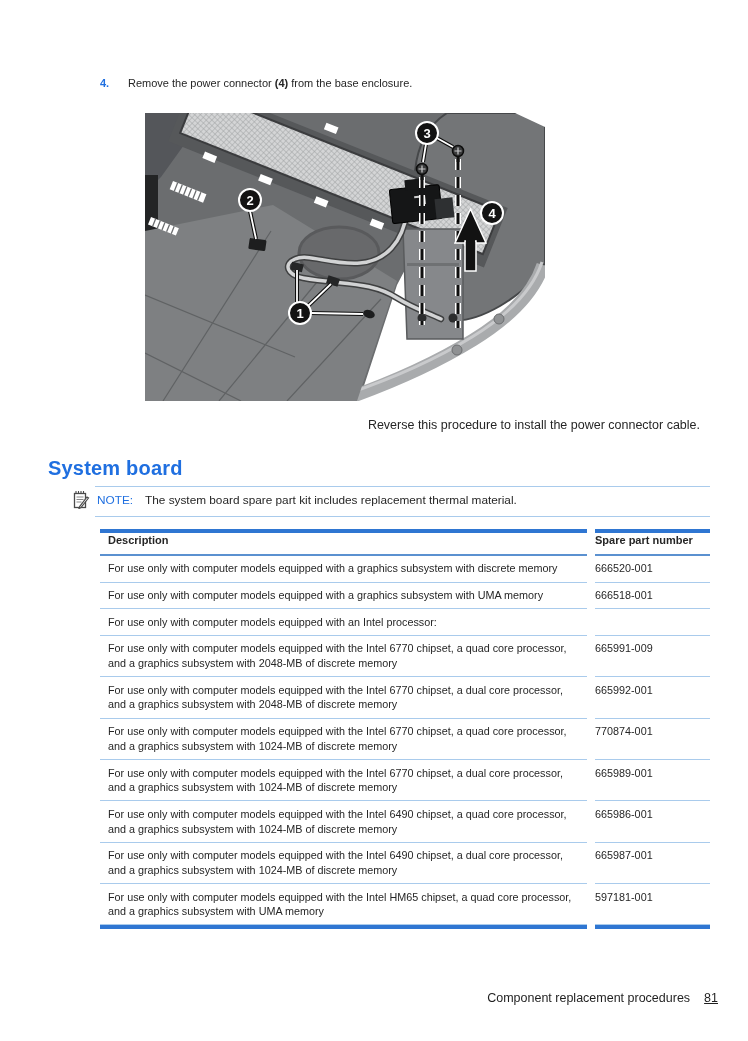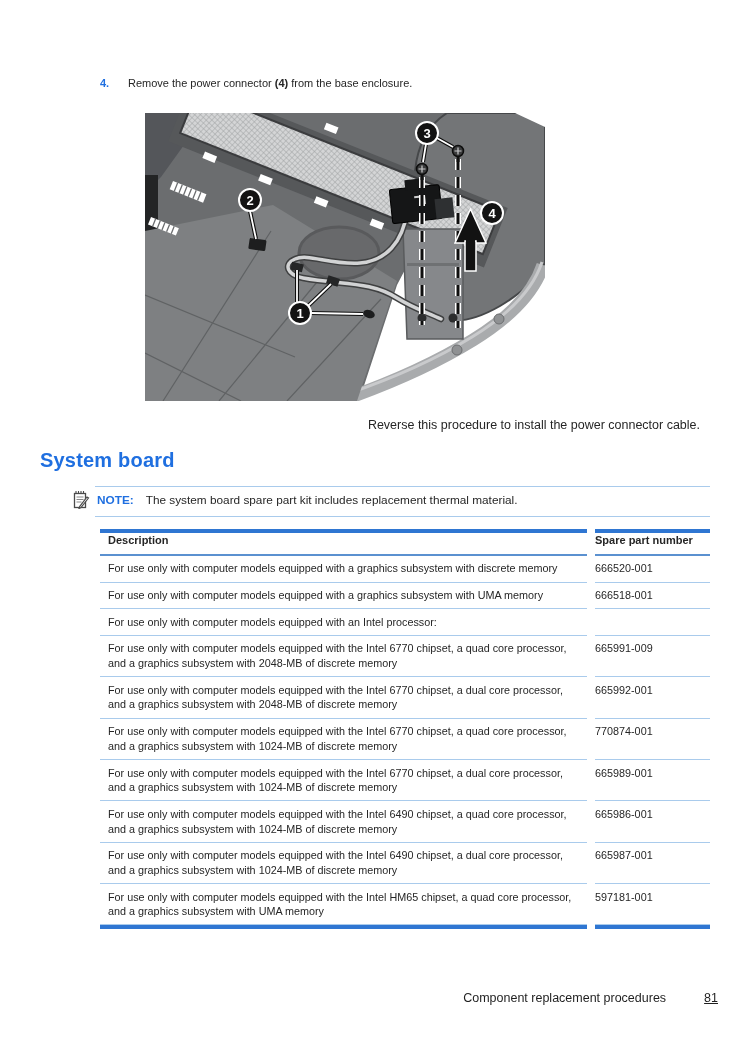--- a/index.html
+++ b/index.html
@@ -15,42 +15,42 @@
   .step{left:100px;top:76px;width:600px;font-size:11px;line-height:1.3;}
   .step-num{display:inline-block;width:28px;color:#1f6fe0;font-weight:bold;}
 
   
   .figure{left:145px;top:113px;width:400px;height:288px;}
 
   
   .reverse{left:100px;top:418px;width:600px;font-size:12.5px;text-align:right;}
 
   
-  .section-heading{left:40px;top:449px;font-size:20px;font-weight:bold;color:#1f6fe0;letter-spacing:0.2px;margin:0;}
+  .section-heading{left:40px;top:449px;font-size:20px;font-weight:bold;color:#1f6fe0;letter-spacing:0.2px;margin:8px;}
 
   
   .note{left:95px;top:486px;width:615px;border-top:1px solid #a9cbec;border-bottom:1px solid #a9cbec;
         padding:6px 4px 8px 2px;font-size:11.8px;line-height:1.3;}
   .note-icon{position:absolute;left:-22px;top:3px;width:17px;height:19px;}
-  .note-label{color:#1f6fe0;font-weight:bold;margin-right:12px;}
+  .note-label{color:#1f6fe0;font-weight:normal;margin-right:12px;}
 
   
   .spare-table{left:100px;top:529px;width:610px;font-size:10.8px;line-height:1.36;}
   .t-row,.t-bar,.t-head{display:flex;}
   .c-desc{width:487px;padding:5.5px 10px 5.5px 8px;border-bottom:1px solid #a9cbec;}
   .c-gap{width:8px;}
   .c-part{flex:1;padding:5.5px 0;border-bottom:1px solid #a9cbec;}
   .t-head .c-desc,.t-head .c-part{font-weight:bold;font-size:11px;border-bottom:2px solid #5b91d0;padding-top:0;padding-bottom:6px;}
   .t-bar .b{height:4px;background:#2f76d2;}
   .t-bar .b.desc{width:487px;}
   .t-bar .b.part{flex:1;}
 
   
   .footer{top:991px;right:30px;font-size:12.5px;color:#1f1f1f;}
-  .footer .pageno{display:inline-block;margin-left:38px;text-decoration:underline;}
+  .footer .pageno{display:inline-block;margin-left:14px;text-decoration:underline;}
 </style>
 </head>
 <body>
 
 <div class="abs step">
   <span class="step-num">4.</span><span>Remove the power connector </span><b>(4)</b><span> from the base enclosure.</span>
 </div>
 
 <div class="abs figure">
   <svg viewBox="0 0 400 288" width="400" height="288">

